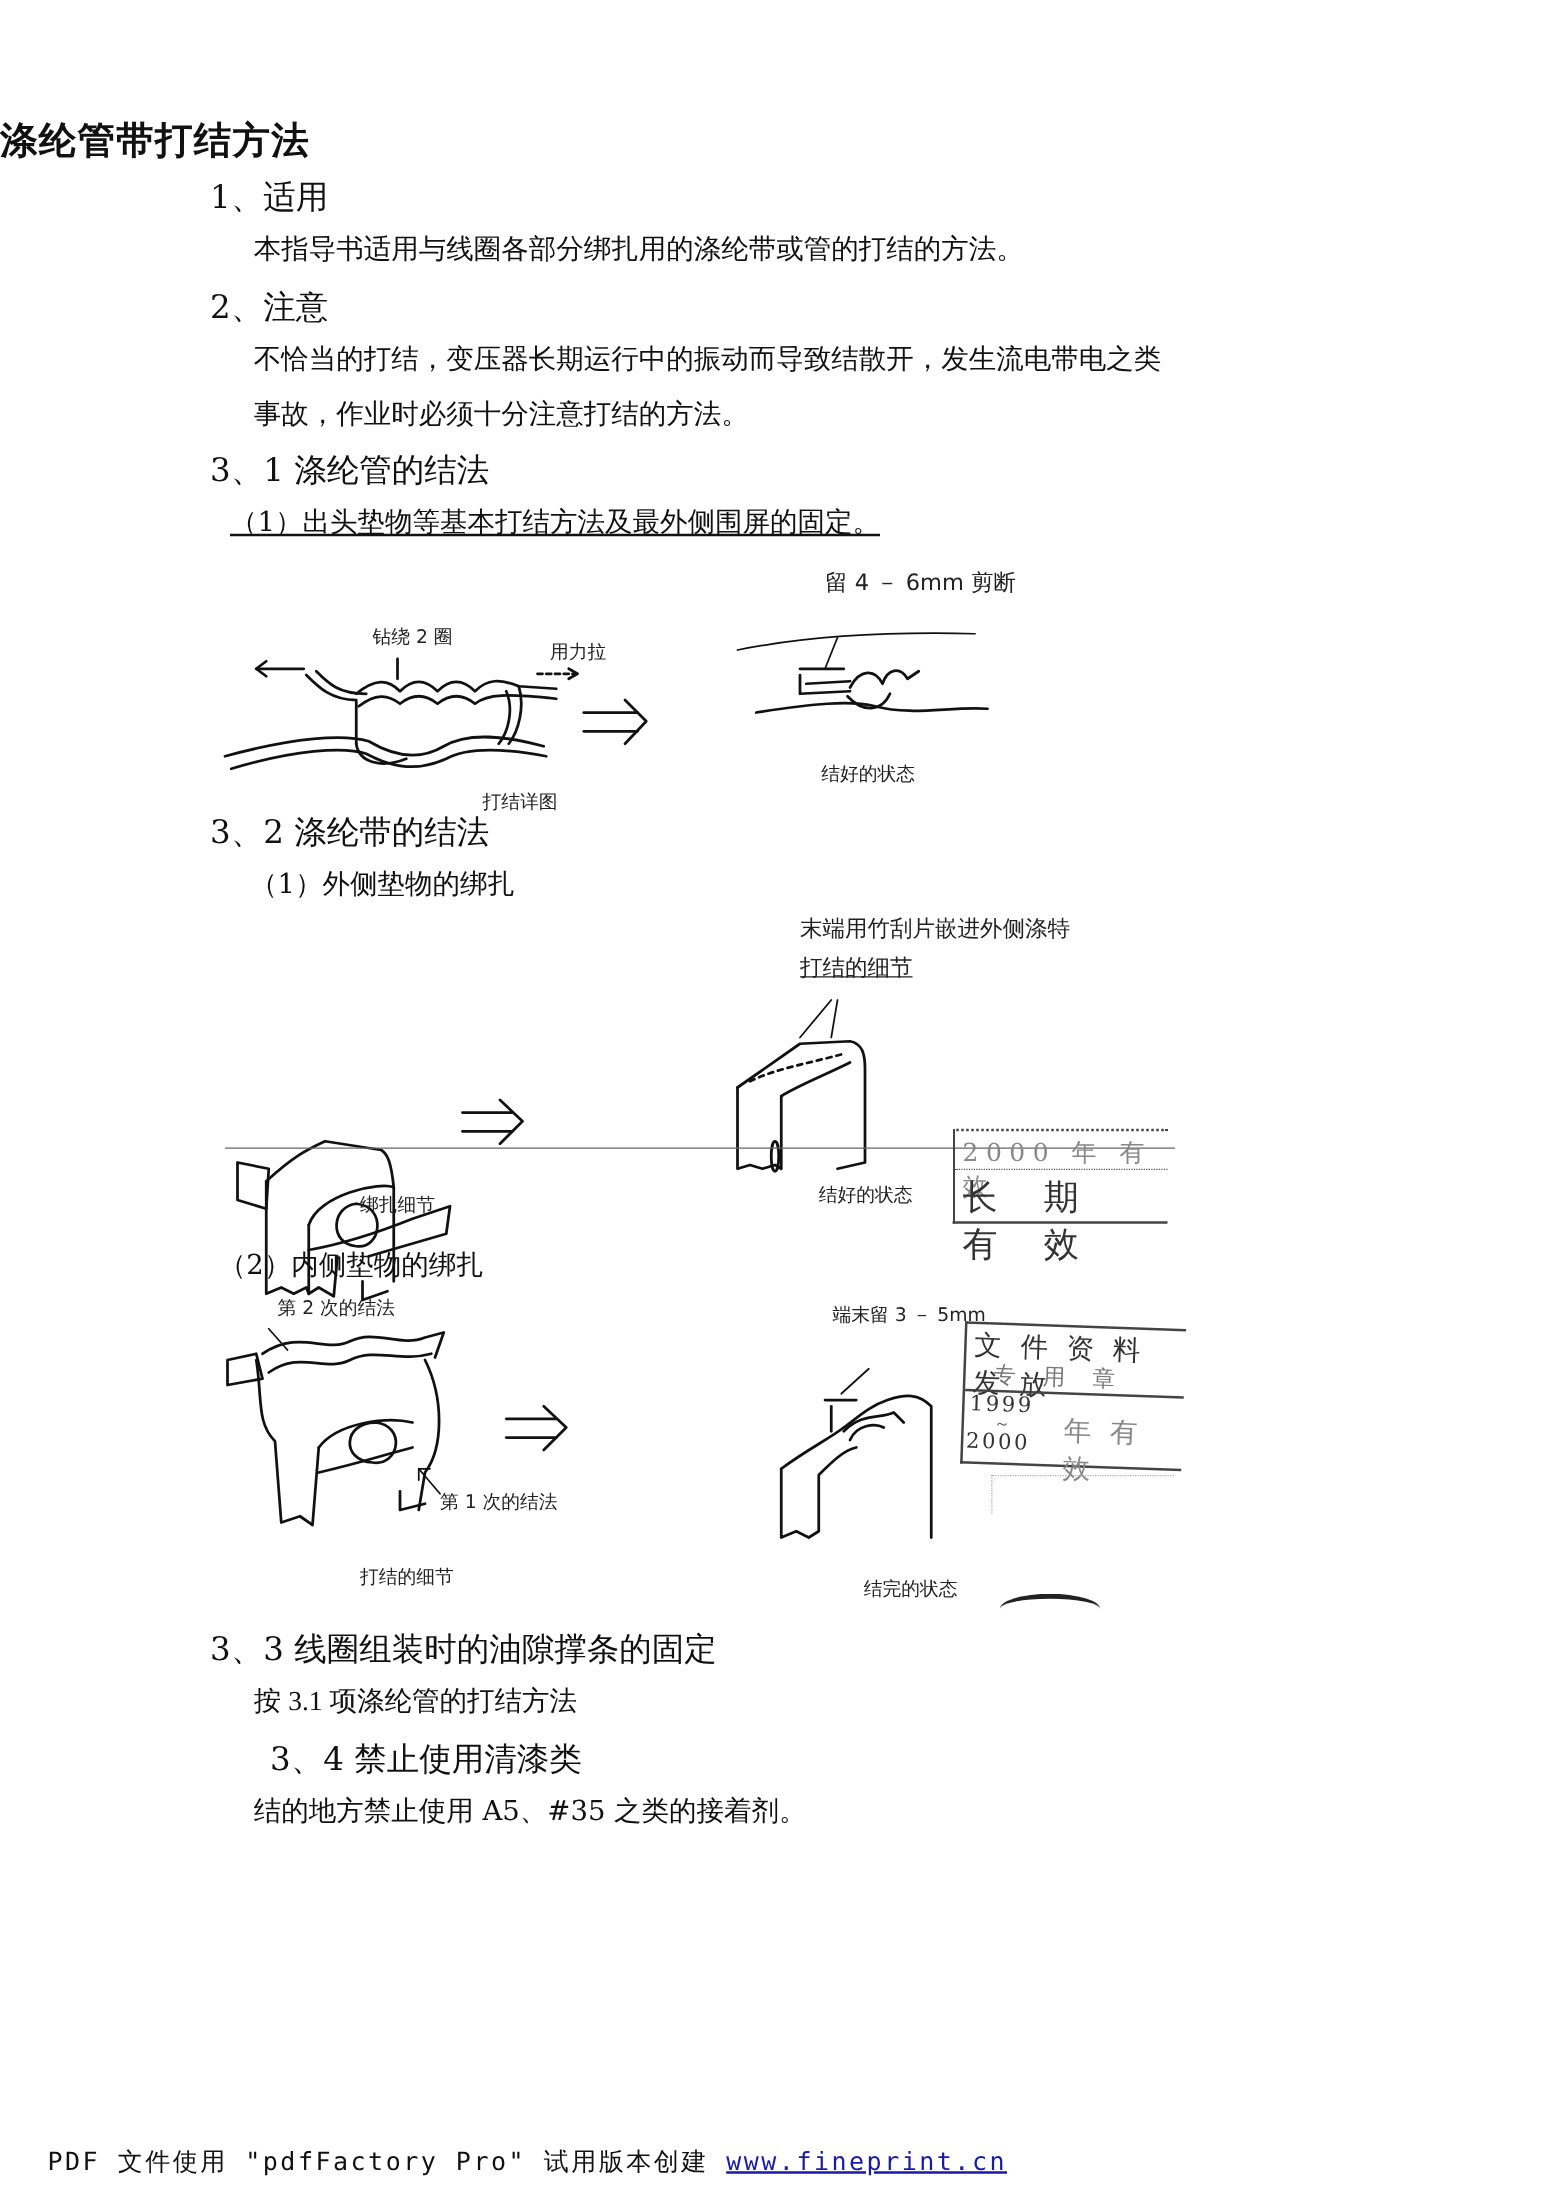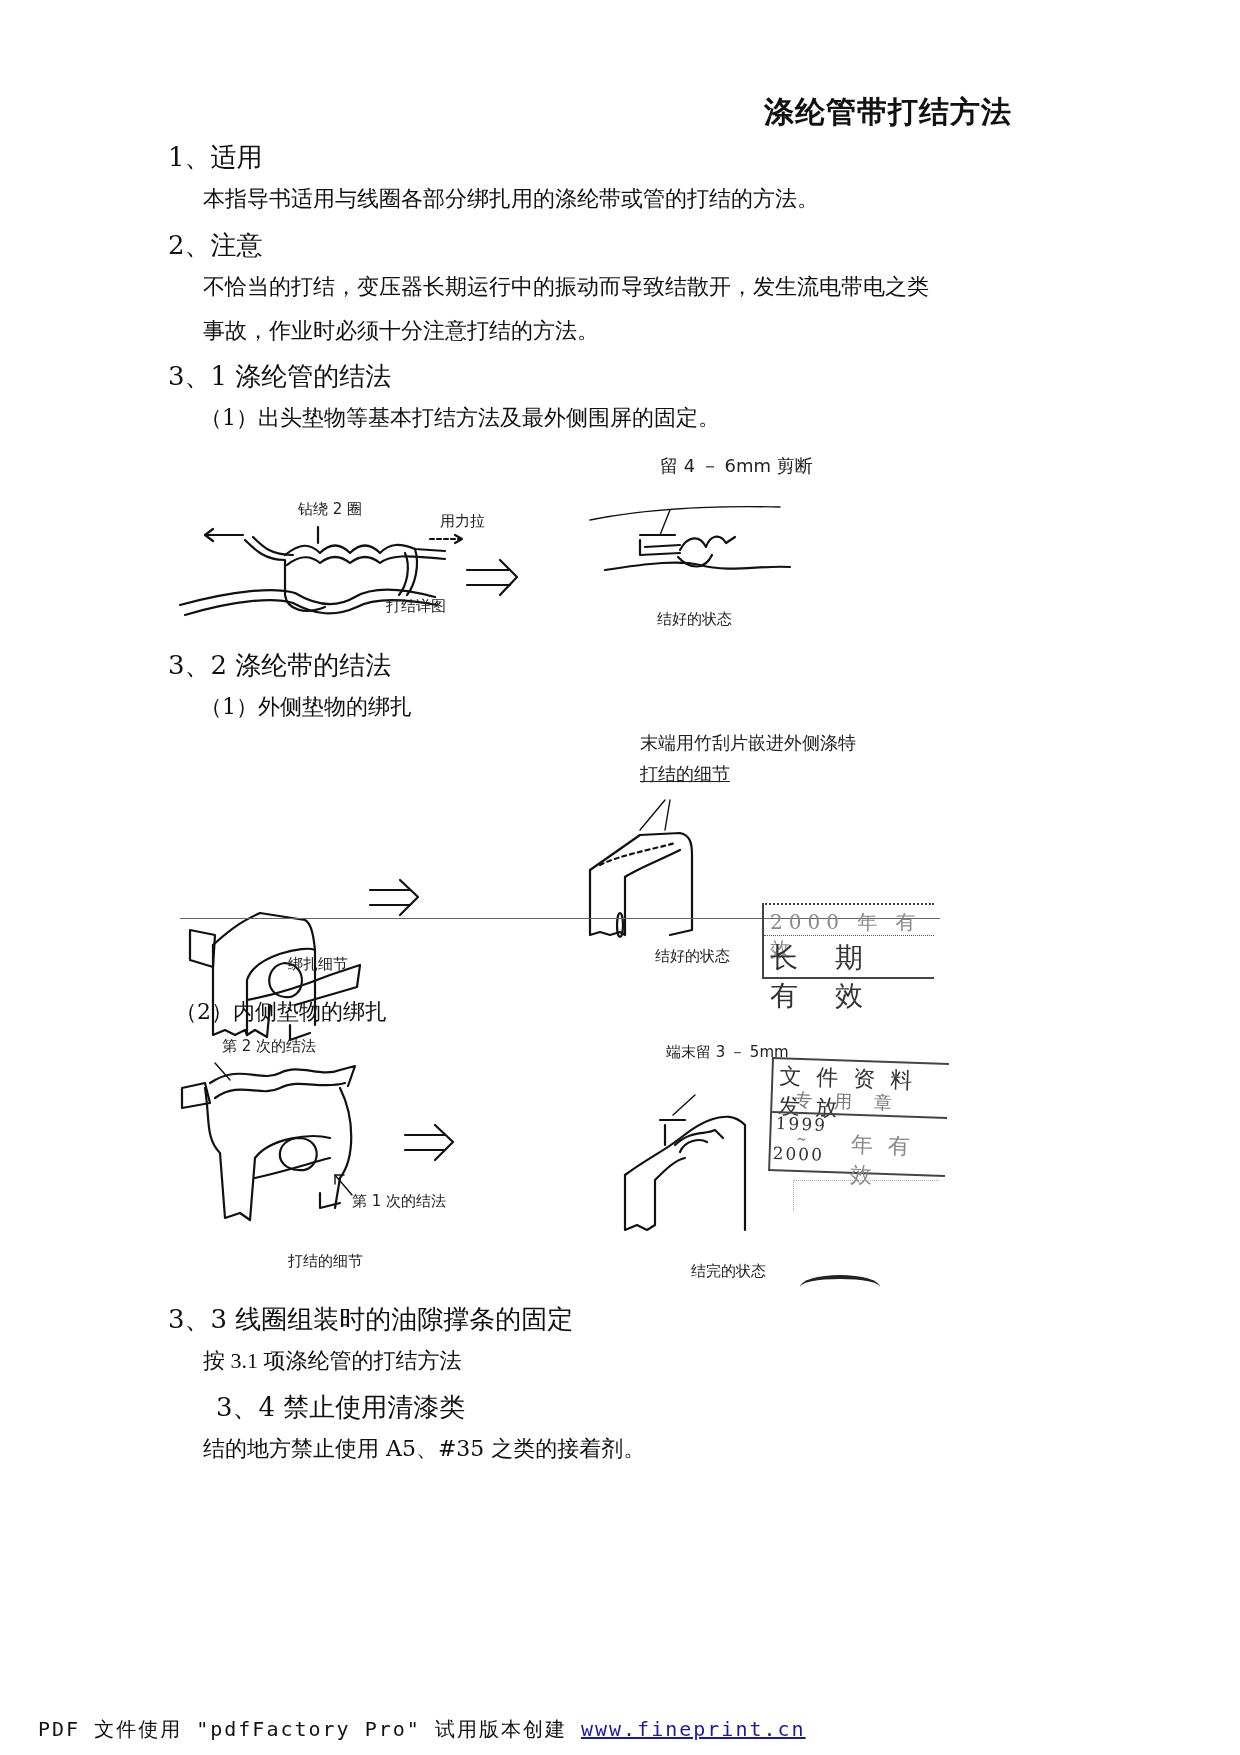--- a/index.html
+++ b/index.html
@@ -1,21 +1,21 @@
 <!DOCTYPE html>
 <html><head>
   <meta charset="utf-8">
   <style>
     html, body { margin: 0; padding: 0; background: #ffffff; }
     body {
       width: 1240px; height: 1755px; position: relative; overflow: hidden;
       font-family: "DejaVu Serif", "Liberation Serif", serif; color: #111;
     }
     .abs { position: absolute; white-space: nowrap; }
-    .title { left: 0; width: 1012px; text-align: right; top: 92px; font-size: 30px; font-weight: bold;
+    .title { left: 0; width: 1012px; text-align: left; top: 92px; font-size: 30px; font-weight: bold;
       font-family: "DejaVu Sans", "Liberation Sans", sans-serif; letter-spacing: 1px; }
     .h { font-size: 26px; }
     .p { font-size: 22px; }
     .lbl { font-family: "DejaVu Sans", "Liberation Sans", sans-serif; font-size: 15px; color: #222; }
     .lbl-lg { font-family: "DejaVu Sans", "Liberation Sans", sans-serif; font-size: 18px; color: #222; text-align: right; }
     svg.fig { position: absolute; overflow: visible; }
     svg.fig path, svg.fig line, svg.fig polyline, svg.fig ellipse, svg.fig rect {
       fill: none; stroke: #111; stroke-width: 2.2; stroke-linecap: round; stroke-linejoin: round;
     }
     .stamp { position: absolute; border: 2px solid #444; color: #555; font-family: "DejaVu Serif", "Liberation Serif", serif; }
@@ -29,21 +29,21 @@
 <div class="abs title">涤纶管带打结方法</div>
 
 <div class="abs h" style="left:168px; top:140px;">1、适用</div>
 <div class="abs p" style="left:203px; top:184px;">本指导书适用与线圈各部分绑扎用的涤纶带或管的打结的方法。</div>
 
 <div class="abs h" style="left:168px; top:228px;">2、注意</div>
 <div class="abs p" style="left:203px; top:272px;">不恰当的打结，变压器长期运行中的振动而导致结散开，发生流电带电之类</div>
 <div class="abs p" style="left:203px; top:316px;">事故，作业时必须十分注意打结的方法。</div>
 
 <div class="abs h" style="left:168px; top:359px;">3、1  涤纶管的结法</div>
-<div class="abs p" style="left:200px; top:403px;">（1）出头垫物等基本打结方法及最外侧围屏的固定。</div>
+<div class="abs p" style="left:184px; top:403px;text-decoration:underline;">（1）出头垫物等基本打结方法及最外侧围屏的固定。</div>
 
 <div class="abs lbl" style="left:298px; top:500px;">钻绕 2 圈</div>
 <div class="abs lbl" style="left:424px; top:512px;margin-left:16px;">用力拉</div>
 <svg class="fig" style="left:175px; top:525px;" width="350" height="90">
   <line x1="30" y1="10" x2="68" y2="10"></line>
     <polyline points="38,4 30,10 38,16"></polyline>
   <line x1="143" y1="2" x2="143" y2="18"></line>
   <line x1="255" y1="14" x2="285" y2="14" stroke-dasharray="4,3"></line>
     <polyline points="280,10 287,14 280,18"></polyline>
   <path d="M70,15 C80,25 90,35 110,35 L110,70"></path>
@@ -54,21 +54,21 @@
     <path d="M230,28 C236,42 232,60 224,70"></path>
   <path d="M5,80 C60,65 100,62 120,68 C140,80 160,84 180,72 C200,60 230,64 260,72"></path>
   <path d="M10,90 C60,75 100,72 118,78 C140,90 160,92 182,82 C200,72 230,74 262,80"></path>
   <path d="M110,70 C112,85 130,90 150,82"></path>
 </svg>
 <svg class="fig" style="left:465px; top:555px;" width="60" height="50">
   <line x1="2" y1="15" x2="45" y2="15"></line>
     <line x1="2" y1="30" x2="45" y2="30"></line>
     <polyline points="35,5 52,22 35,40"></polyline>
 </svg>
-<div class="abs lbl" style="left:386px; top:597px;">打结详图</div>
+<div class="abs lbl" style="left:386px; top:632px;">打结详图</div>
 
 <div class="abs lbl-lg" style="left:660px; top:454px;">留 4 － 6mm 剪断</div>
 <svg class="fig" style="left:580px; top:495px;" width="330" height="90">
   <path d="M10,25 C60,15 120,10 200,12" style="stroke-width:1.4"></path>
   <line x1="90" y1="15" x2="80" y2="40" style="stroke-width:1.4"></line>
   <line x1="60" y1="40" x2="95" y2="40"></line>
   <path d="M60,45 L60,60 L100,58"></path>
     <path d="M65,52 L100,50"></path>
   <path d="M100,55 C108,40 120,40 126,52 C130,40 140,38 146,48 L155,42"></path>
   <path d="M98,62 C110,75 125,75 132,60"></path>

